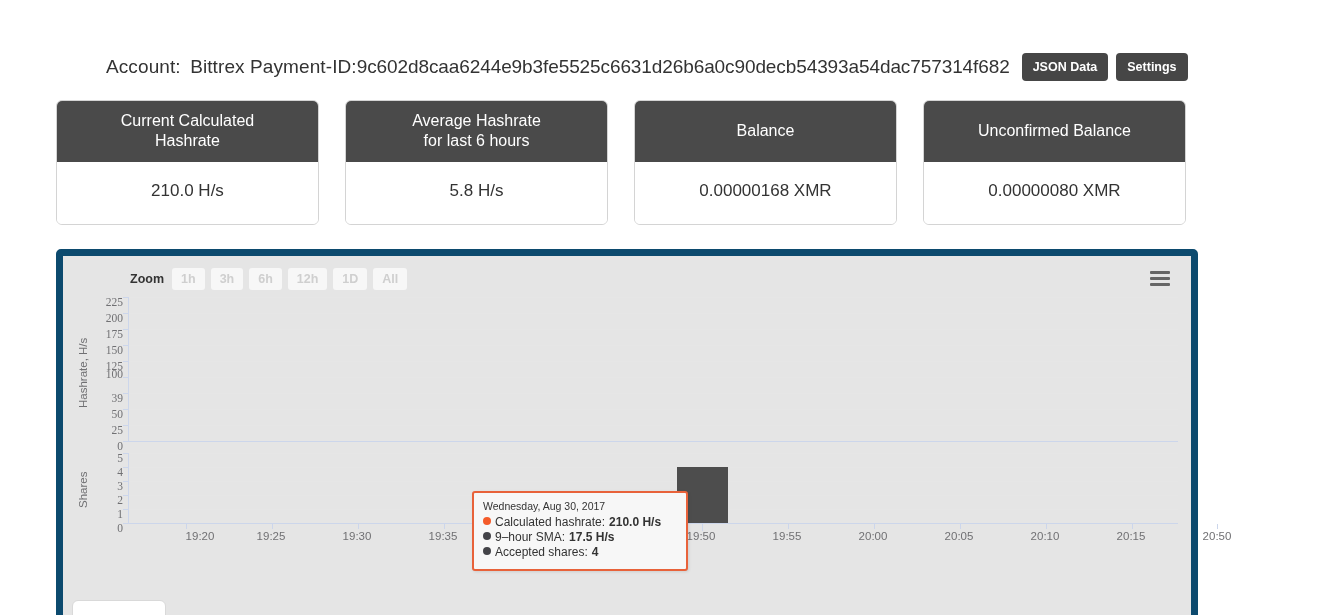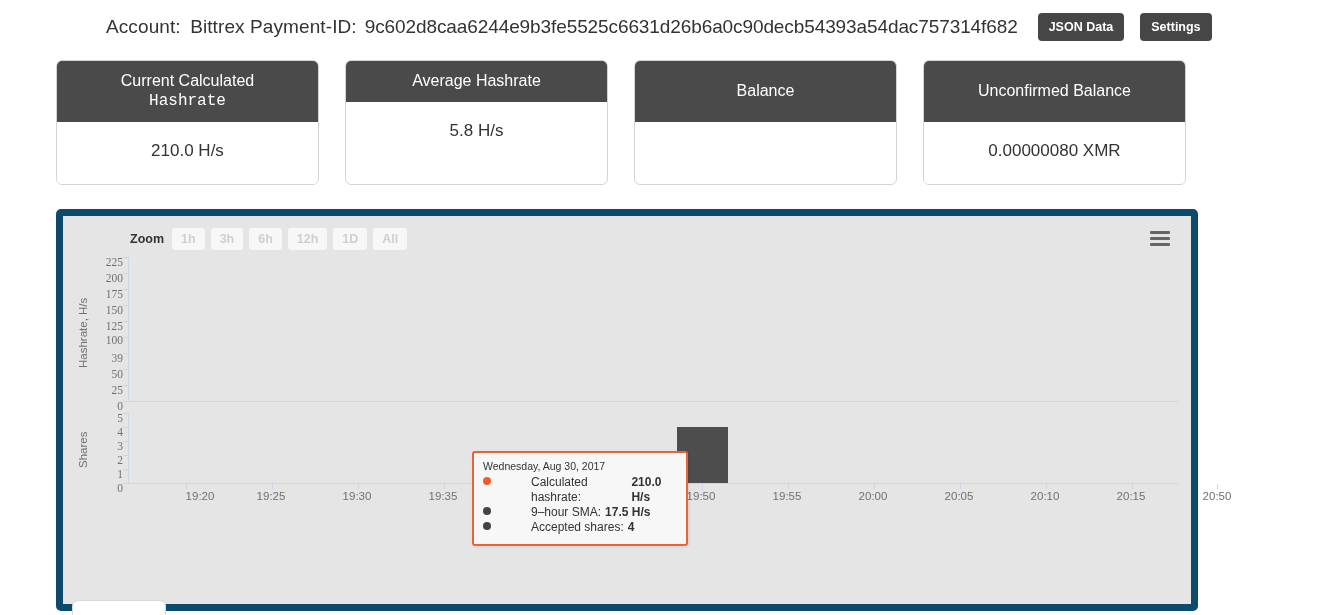--- a/index.html
+++ b/index.html
@@ -11,21 +11,21 @@
     color: #333333;
     overflow: hidden;
   }
 
   
   .account-bar {
     display: flex;
     align-items: center;
     height: 54px;
     padding: 0 0 0 106px;
-    gap: 8px;
+    margin-top: 40px;
   }
   .account-label {
     font-size: 19px;
     color: #333;
     white-space: nowrap;
     letter-spacing: .1px;
   }
   .account-label .pid-key { margin-left: 4px; }
   .account-pid {
     font-size: 19px;
@@ -65,21 +65,21 @@
   }
   .card-head {
     background: #4a4a4a;
     color: #ffffff;
     text-align: center;
     font-size: 16px;
     line-height: 20px;
     padding: 10px 6px 11px;
     font-weight: normal;
   }
-  .card-head .l2 { display: block; font-family: Liberation Mono, monospace; }
+  .card-head .l2 { display: block; }
   .card-body {
     text-align: center;
     font-size: 17px;
     color: #333;
     padding: 19px 6px 23px;
     background: #fff;
   }
 
   
   .chart-panel {
@@ -226,21 +226,21 @@
     color: #333333;
     box-shadow: 1px 1px 3px rgba(0,0,0,.10);
   }
   .tt-date { font-size: 10.5px; color: #333; margin-bottom: 3px; }
   .tt-row { display: flex; align-items: baseline; gap: 4px; line-height: 15px; font-size: 12px;}
   .tt-dot {
     width: 8px; height: 8px; border-radius: 50%;
     display: inline-block; flex: 0 0 auto;
     transform: translateY(-1px);
   }
-  .tt-name { color: #333; margin-left: 36px; }
+  .tt-name { color: #333; }
   .tt-val { font-weight: bold; color: #333; }
 
   
   .bottom-stub {
     position: absolute;
     left: 72px; top: 600px;
     width: 94px; height: 40px;
     border: 1px solid #d9d9d9;
     border-radius: 6px;
     background: #fff;
@@ -265,28 +265,30 @@
     <div class="card-head">
       <span>Current Calculated</span>
       <span class="l2">Hashrate</span>
     </div>
     <div class="card-body">210.0 H/s</div>
   </div>
 
   <div class="card">
     <div class="card-head">
       <span>Average Hashrate</span>
+      <span class="l2">for last 6 hours</span>
     </div>
     <div class="card-body">5.8 H/s</div>
   </div>
 
   <div class="card">
     <div class="card-head" style="padding:20px 6px 21px;">
       <span>Balance</span>
     </div>
+    <div class="card-body">0.00000168 XMR</div>
   </div>
 
   <div class="card">
     <div class="card-head" style="padding:20px 6px 21px;">
       <span>Unconfirmed Balance</span>
     </div>
     <div class="card-body">0.00000080 XMR</div>
   </div>
 
 </div>
@@ -313,21 +315,21 @@
 
     <div class="axis-title y-title-hash">Hashrate, H/s</div>
     <div class="axis-title y-title-shares">Shares</div>
 
     <div class="ylabels" style="left:30px; top:0;">
       <div style="top:46px">225</div>
       <div style="top:62px">200</div>
       <div style="top:78px">175</div>
       <div style="top:94px">150</div>
       <div style="top:110px">125</div>
-      <div style="top:124px">100</div>
+      <div style="top:118px">100</div>
       <div style="top:142px">39</div>
       <div style="top:158px">50</div>
       <div style="top:174px">25</div>
       <div style="top:190px">0</div>
     </div>
 
     <div class="ylabels" style="left:30px; top:0;">
       <div style="top:202px">5</div>
       <div style="top:216px">4</div>
       <div style="top:230px">3</div>

